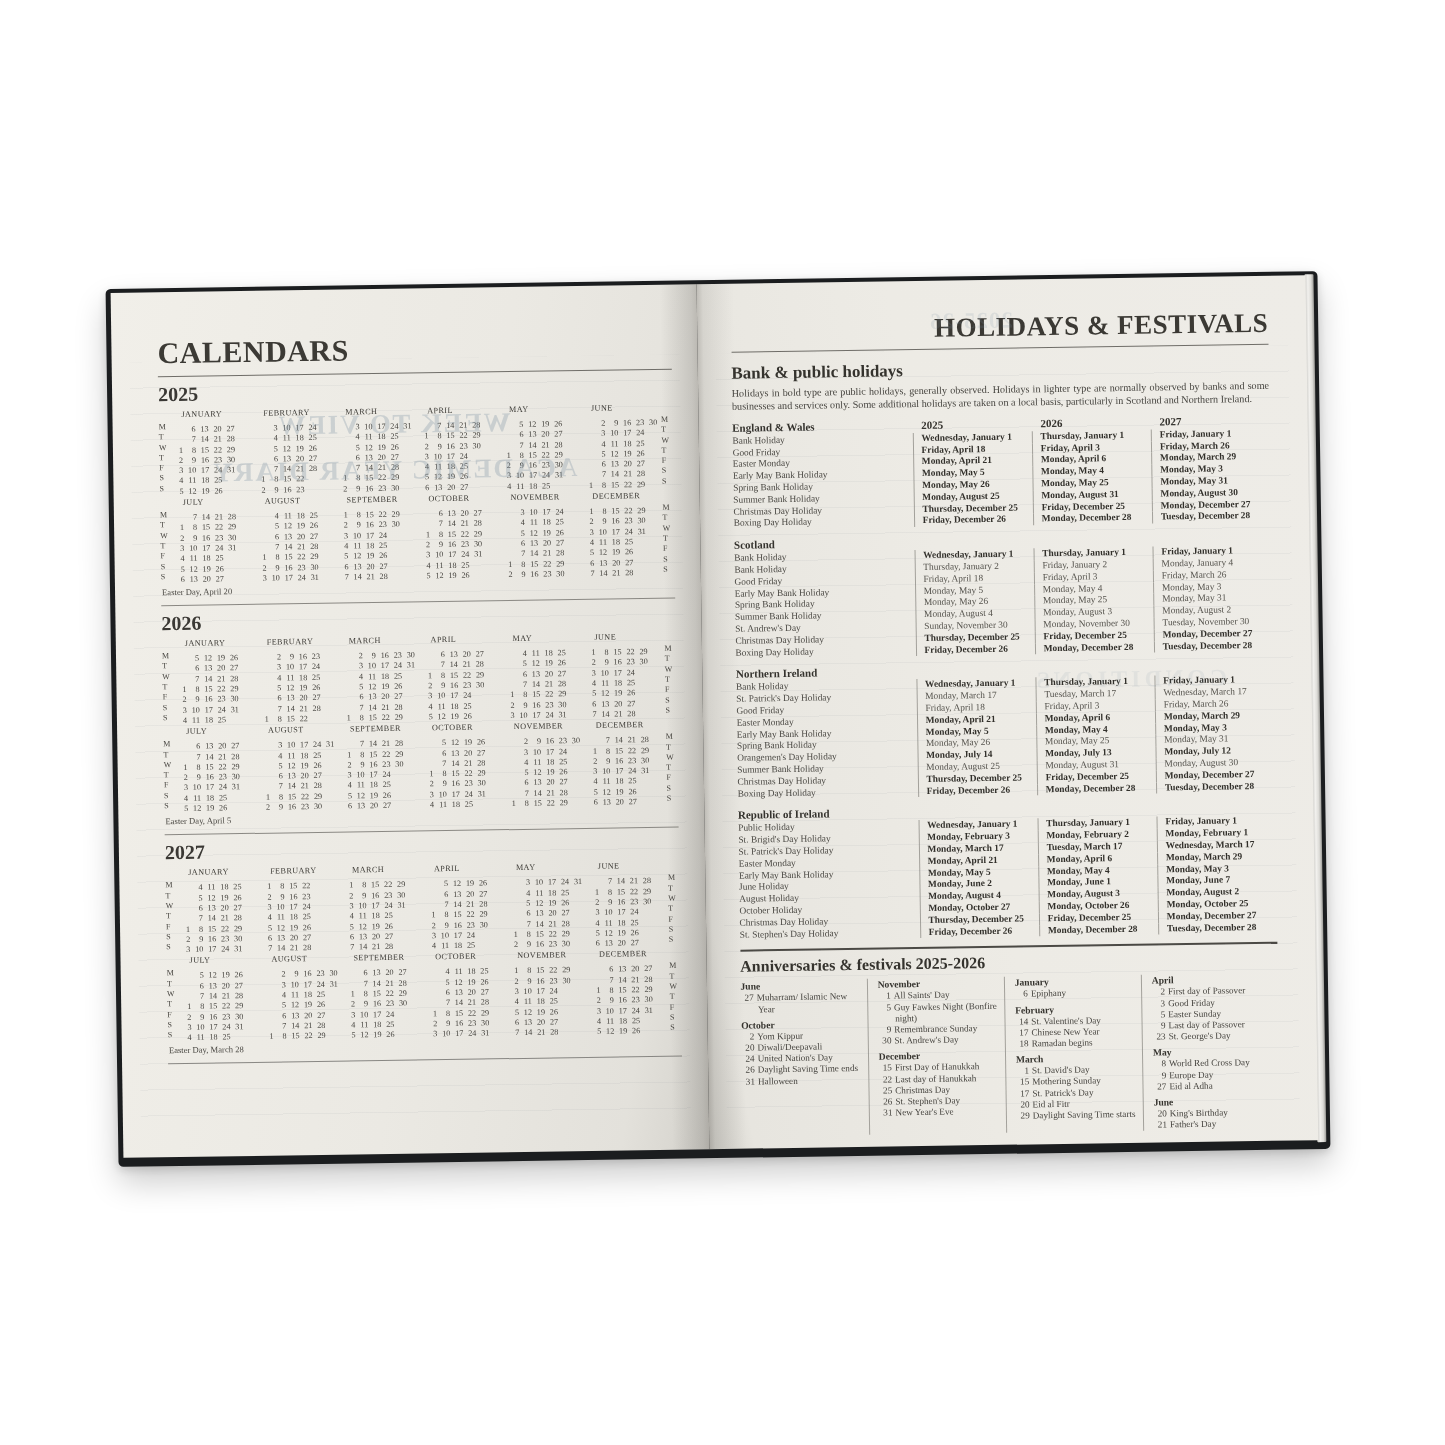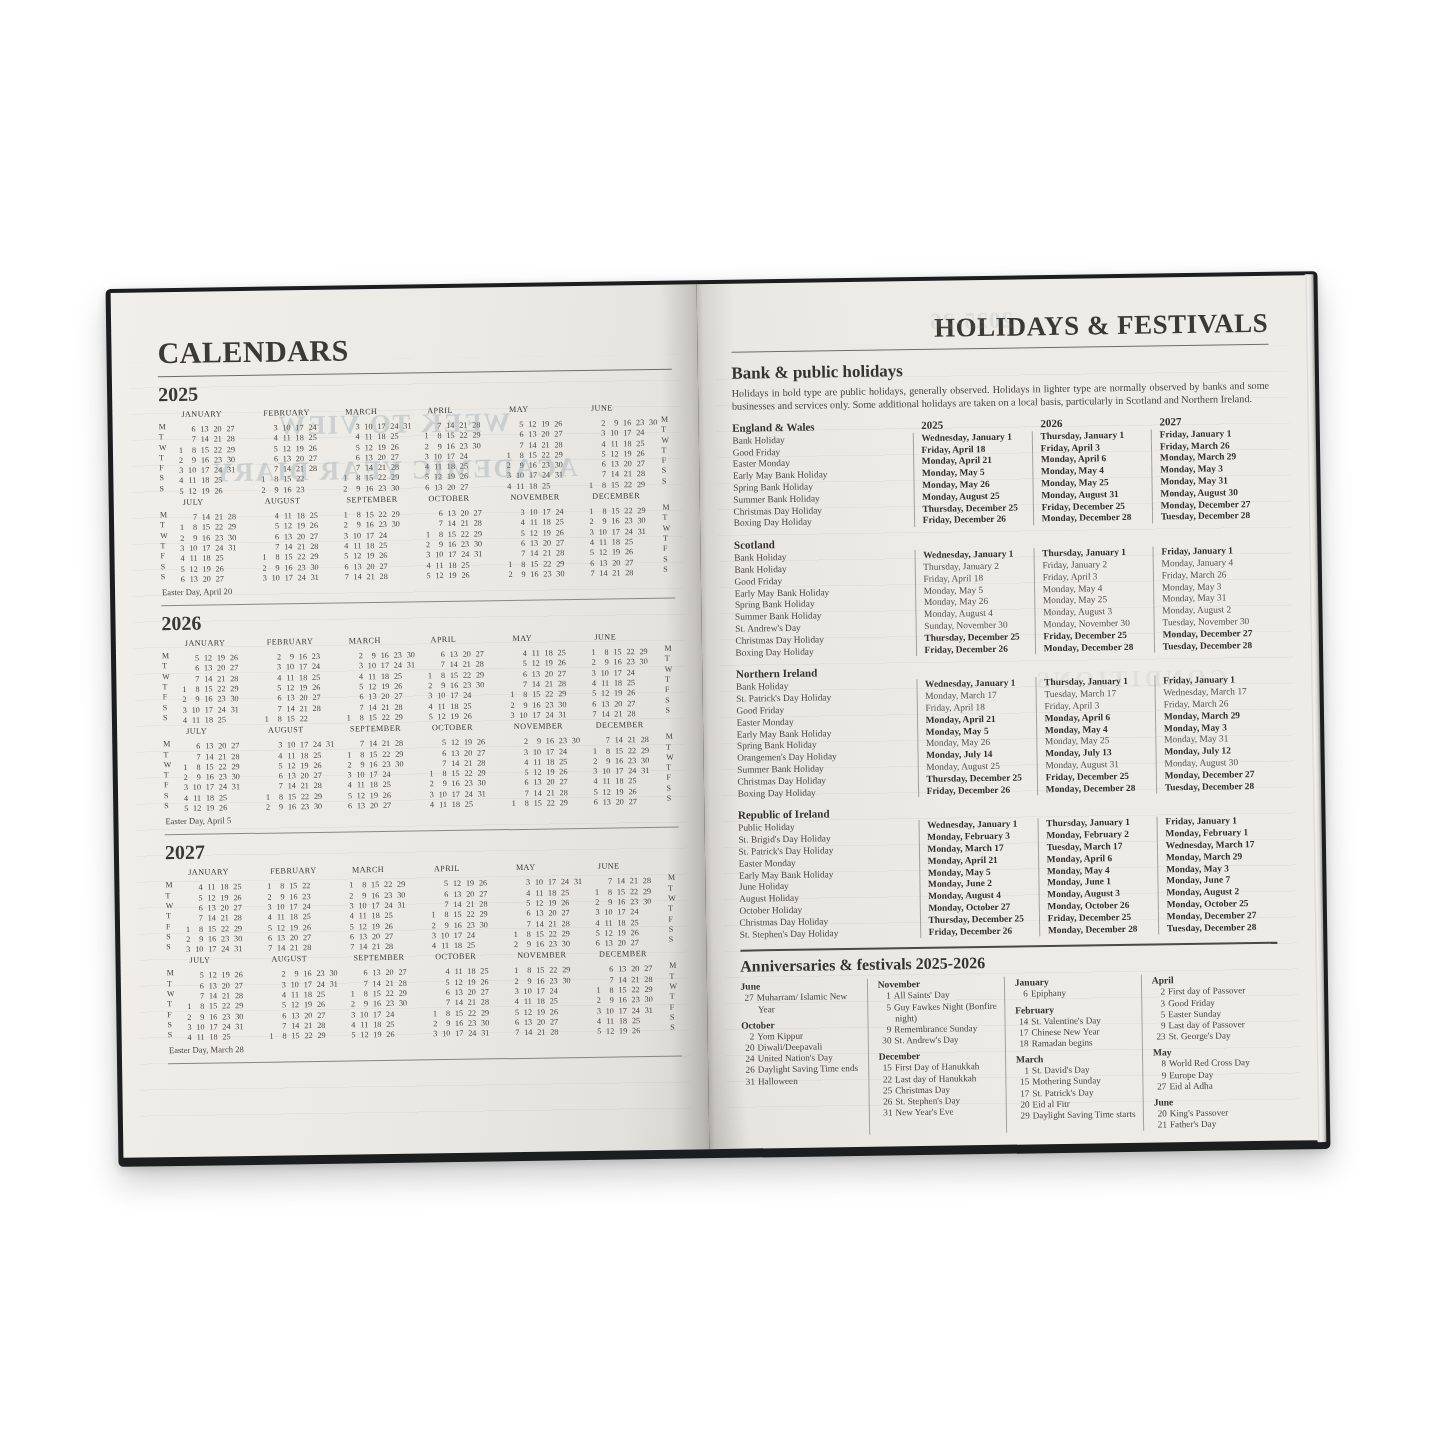--- a/index.html
+++ b/index.html
@@ -893,21 +893,21 @@
               <div class="ann-item"><span class="ann-day">2</span><span class="ann-text">First day of Passover</span></div>
               <div class="ann-item"><span class="ann-day">3</span><span class="ann-text">Good Friday</span></div>
               <div class="ann-item"><span class="ann-day">5</span><span class="ann-text">Easter Sunday</span></div>
               <div class="ann-item"><span class="ann-day">9</span><span class="ann-text">Last day of Passover</span></div>
               <div class="ann-item"><span class="ann-day">23</span><span class="ann-text">St. George's Day</span></div>
               <div class="ann-month">May</div>
               <div class="ann-item"><span class="ann-day">8</span><span class="ann-text">World Red Cross Day</span></div>
               <div class="ann-item"><span class="ann-day">9</span><span class="ann-text">Europe Day</span></div>
               <div class="ann-item"><span class="ann-day">27</span><span class="ann-text">Eid al Adha</span></div>
               <div class="ann-month">June</div>
-              <div class="ann-item"><span class="ann-day">20</span><span class="ann-text">King's Passover</span></div>
+              <div class="ann-item"><span class="ann-day">20</span><span class="ann-text">King's Birthday</span></div>
               <div class="ann-item"><span class="ann-day">21</span><span class="ann-text">Father's Day</span></div>
             </div>
           </div>
       </div>
 
     </div>
   </div>
 </div>
 
 </body></html>

